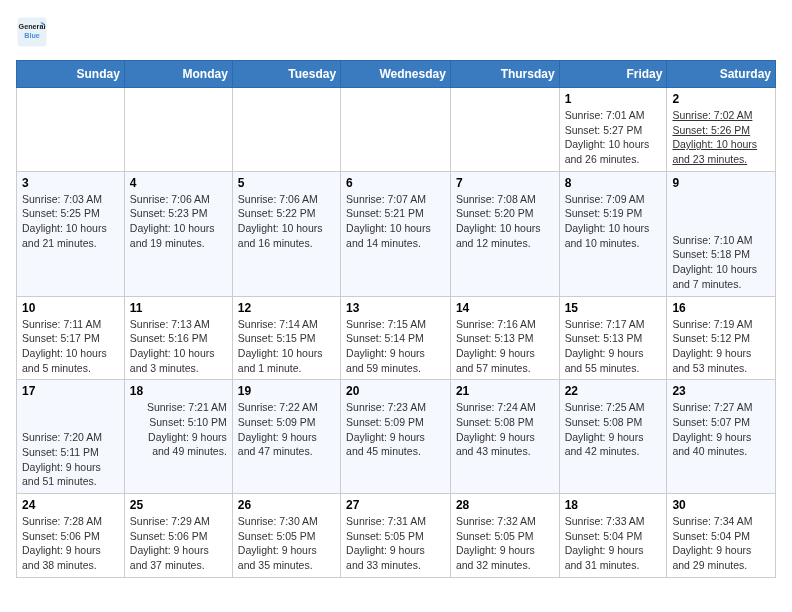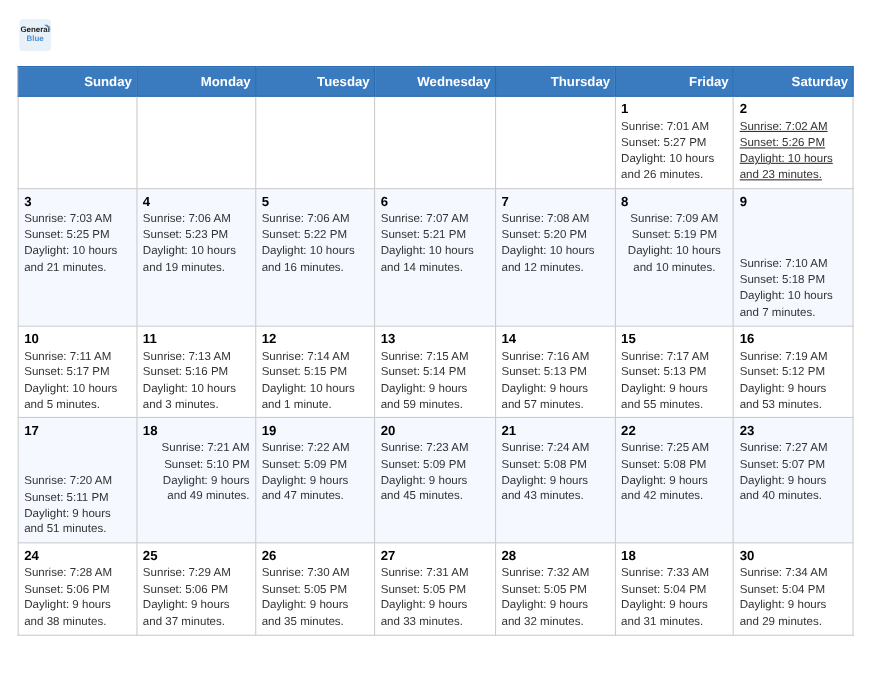--- a/index.html
+++ b/index.html
@@ -152,21 +152,21 @@
 Daylight: 10 hours and 14 minutes.</div>
         </td>
         <td>
           <span class="day-number">7</span>
           <div class="day-info" style="white-space: pre-line;">Sunrise: 7:08 AM
 Sunset: 5:20 PM
 Daylight: 10 hours and 12 minutes.</div>
         </td>
         <td>
           <span class="day-number">8</span>
-          <div class="day-info" style="white-space: pre-line; text-align: center;">Sunrise: 7:09 AM
+          <div class="day-info" style="white-space: pre-line;">Sunrise: 7:09 AM
 Sunset: 5:19 PM
 Daylight: 10 hours and 10 minutes.</div>
         </td>
         <td>
           <span class="day-number">9</span>
           <div class="day-info" style="white-space: pre-line; margin-top: 43px;">Sunrise: 7:10 AM
 Sunset: 5:18 PM
 Daylight: 10 hours and 7 minutes.</div>
         </td>
       </tr>

